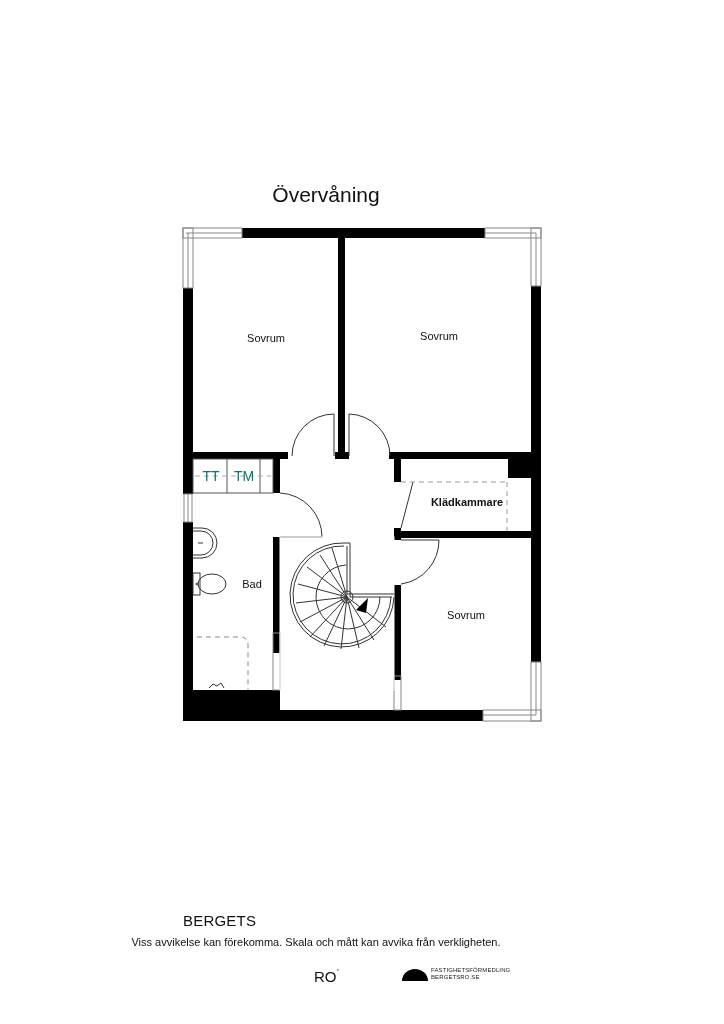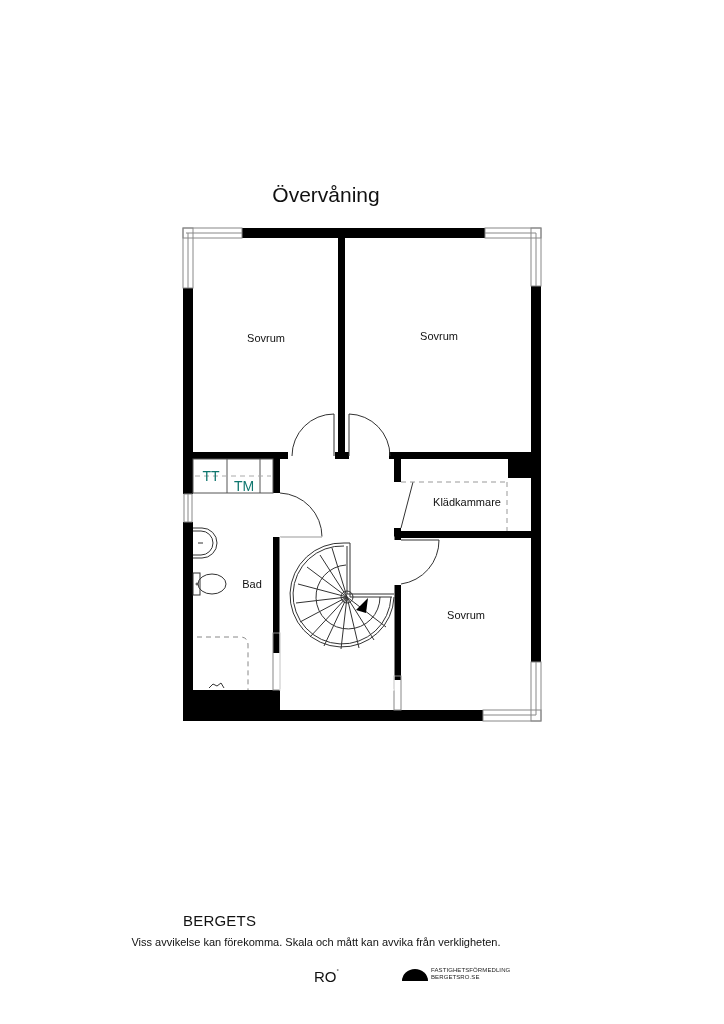--- a/index.html
+++ b/index.html
@@ -148,26 +148,26 @@
     <line x1="347" y1="597" x2="359" y2="648"></line>
     <line x1="347" y1="597" x2="374" y2="640"></line>
     <line x1="347" y1="597" x2="386" y2="627"></line>
     <line x1="347" y1="597" x2="332" y2="548"></line>
   </g>
   <polygon points="356,610 368,598 366,613" fill="#000"></polygon>
 </svg>
 
 <div class="room-label" style="left:266px; top:338px;">Sovrum</div>
 <div class="room-label" style="left:439px; top:336px;">Sovrum</div>
-<div class="room-label" style="left:467px; top:502px;">Klädkammare</div>
+<div class="room-label" style="left:467px; top:502px;font-weight:bold;">Klädkammare</div>
 <div class="room-label" style="left:252px; top:584px;text-align:center;">Bad</div>
 <div class="room-label" style="left:466px; top:615px;">Sovrum</div>
 
 <div class="small-label" style="left:211px; top:476px;">TT</div>
-<div class="small-label" style="left:244px; top:476px;margin-top:10px;">TM</div>
+<div class="small-label" style="left:244px; top:476px;">TM</div>
 
 <div class="disclaimer">Viss avvikelse kan förekomma. Skala och mått kan avvika från verkligheten.</div>
 
 <div class="brand-left">BERGETS</div>
 <div class="brand-ro"><span>RO</span><sup>°</sup></div>
 
 <svg class="brand-logo" width="28" height="15" viewBox="0 0 28 15">
   <path d="M 1 14 A 13 12 0 0 1 27 14 Z" fill="#000"></path>
 </svg>
 <div class="brand-info">

